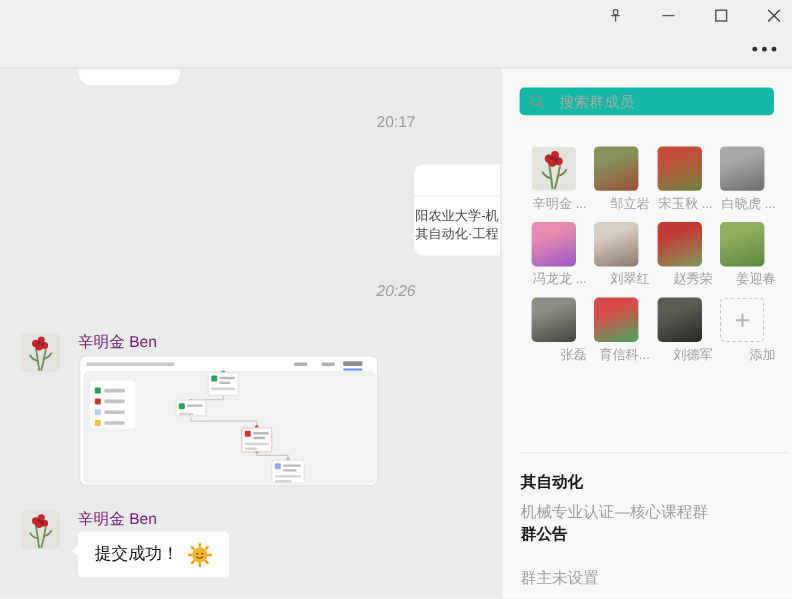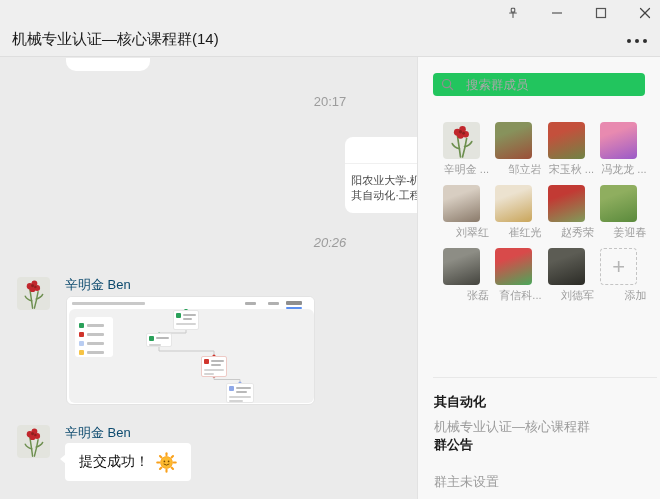--- a/index.html
+++ b/index.html
@@ -16,28 +16,28 @@
             align-items:center;justify-content:center;cursor:pointer;}
   .more-btn i{width:4px;height:4px;border-radius:50%;background:#2e2e2e;}
   
   .chat{position:absolute;left:0;top:57px;width:660px;height:442px;background:#ebebeb;z-index:1;}
   .bubble-tail-top{position:absolute;left:66px;top:1px;width:84px;height:13px;background:#fff;
                    border-radius:0 0 10px 10px;}
   .timestamp{position:absolute;left:0;width:660px;text-align:center;font-size:13px;color:#9c9c9c;}
   .t1{top:37px;}.t2{top:178px;font-style:italic;}
   .avatar{position:absolute;left:17px;width:33px;height:33px;border-radius:4px;overflow:hidden;cursor:pointer;}
   .av1{top:220px;}.av2{top:368px;}
-  .sender{position:absolute;left:65px;font-size:13px;color:#0c4a6e;}
+  .sender{position:absolute;left:65px;font-size:13px;color:#701a75;}
   .s1{top:219px;}.s2{top:367px;}
   
   .card-msg{position:absolute;left:345px;top:80px;width:86px;height:76px;background:#fff;
             border-radius:8px;overflow:hidden;cursor:pointer;}
   .card-top{height:26px;border-bottom:1px solid #f0f0f0;}
   .card-txt{padding:9px 5px 0 5px;font-size:11px;line-height:15px;color:#4a4a4a;}
-  .card-txt div{white-space:nowrap;margin-left:-4px;text-align:center;}
+  .card-txt div{white-space:nowrap;margin-left:-4px;}
   
   .img-msg{position:absolute;left:66px;top:239px;width:249px;height:109px;background:#fff;
            border:1px solid #e3e3e3;border-radius:6px;box-sizing:border-box;overflow:hidden;cursor:pointer;}
   .shot-bar{position:relative;height:12px;background:#fff;}
   .dash{position:absolute;border-radius:1px;background:#c9c9c9;}
   .shot-canvas{position:absolute;left:2px;top:12px;width:245px;height:94px;background:#f1f1f1;border-radius:6px;}
   .legend{position:absolute;left:6px;top:8px;width:38px;height:40px;background:#fff;border-radius:3px;
           padding:4px 0 0 4px;box-sizing:border-box;}
   .lg-row{display:flex;align-items:center;gap:3px;height:9px;}
   .lg-sq{width:5px;height:5px;border-radius:1px;}
@@ -51,21 +51,21 @@
   .flow-svg{position:absolute;left:0;top:0;}
   
   .txt-msg{position:absolute;left:65px;top:386px;height:38px;background:#fff;border-radius:4px;
            display:flex;align-items:center;gap:7px;padding:0 14px;cursor:default;}
   .txt-msg .tail{position:absolute;left:-5px;top:11px;width:0;height:0;
                  border-top:5px solid transparent;border-bottom:5px solid transparent;border-right:6px solid #fff;}
   .msg-text{font-size:14px;color:#111;}
   
   .panel{position:absolute;left:417px;top:57px;width:243px;height:442px;background:#f8f8f8;
          border-left:1px solid #e2e2e2;box-sizing:border-box;z-index:20;}
-  .search-box{position:absolute;left:15px;top:16px;width:212px;height:23px;background:#22c55e;
+  .search-box{position:absolute;left:15px;top:16px;width:212px;height:23px;background:#14b8a6;
               border-radius:4px;display:flex;align-items:center;padding:0 8px;box-sizing:border-box;gap:10px;}
   .search-box input{flex:1;border:none;outline:none;background:transparent;font-size:12.5px;color:#333;
                     font-family:inherit;}
   .search-box input::placeholder{color:#a8a8a8;}
   .member-grid{position:absolute;left:17px;top:65px;width:212px;display:grid;
                grid-template-columns:repeat(4,52.5px);grid-auto-rows:63px;}
   .member{width:52.5px;text-align:right;cursor:pointer;}
   .m-avatar{width:37px;height:37px;border-radius:4px;margin:0 auto;overflow:hidden;}
   .m-name{margin-top:3px;font-size:11px;color:#9e9e9e;width:56px;margin-left:-2px;
           overflow:hidden;white-space:nowrap;}
@@ -284,30 +284,30 @@
         </div>
         <div class="member">
           <div class="m-avatar" style="background: linear-gradient(160deg, rgb(135, 146, 92) 30%, rgb(156, 79, 56));"></div>
           <div class="m-name">邹立岩</div>
         </div>
         <div class="member">
           <div class="m-avatar" style="background: linear-gradient(160deg, rgb(196, 80, 60) 30%, rgb(111, 132, 69));"></div>
           <div class="m-name">宋玉秋 ...</div>
         </div>
         <div class="member">
+          <div class="m-avatar" style="background: linear-gradient(160deg, rgb(168, 168, 168) 30%, rgb(110, 110, 110));"></div>
+          <div class="m-name">白晓虎 ...</div>
+        </div>
+        <div class="member">
           <div class="m-avatar" style="background: linear-gradient(160deg, rgb(232, 138, 176) 30%, rgb(154, 90, 200));"></div>
           <div class="m-name">冯龙龙 ...</div>
         </div>
         <div class="member">
           <div class="m-avatar" style="background: linear-gradient(160deg, rgb(216, 206, 194) 30%, rgb(138, 122, 106));"></div>
           <div class="m-name">刘翠红</div>
-        </div>
-        <div class="member">
-          <div class="m-avatar" style="background: linear-gradient(160deg, rgb(236, 226, 207) 30%, rgb(201, 165, 90));"></div>
-          <div class="m-name">崔红光</div>
         </div>
         <div class="member">
           <div class="m-avatar" style="background: linear-gradient(160deg, rgb(194, 58, 52) 30%, rgb(127, 156, 90));"></div>
           <div class="m-name">赵秀荣</div>
         </div>
         <div class="member">
           <div class="m-avatar" style="background: linear-gradient(160deg, rgb(143, 174, 95) 30%, rgb(90, 138, 60));"></div>
           <div class="m-name">姜迎春</div>
         </div>
         <div class="member">
@@ -329,21 +329,20 @@
     </div>
 
     <div class="panel-divider"></div>
     <div class="sec-label gl1">其自动化</div>
     <div class="sec-value gv1">机械专业认证—核心课程群</div>
     <div class="sec-label gl2">群公告</div>
     <div class="sec-value gv2">群主未设置</div>
   </div>
 
   <div class="titlebar">
-    <div class="win-title">机械专业认证—核心课程群(14)</div>
     <div class="winbtn btn-pin">
       <svg width="14" height="14" viewBox="0 0 16 16">
         <g fill="none" stroke="#555" stroke-width="1.2" stroke-linecap="round">
           <rect x="6" y="2.5" width="4" height="4.5" rx="0.8"></rect>
           <line x1="4.2" y1="8" x2="11.8" y2="8"></line>
           <line x1="8" y1="8" x2="8" y2="13.2"></line>
         </g>
       </svg>
     </div>
     <div class="winbtn btn-min">

